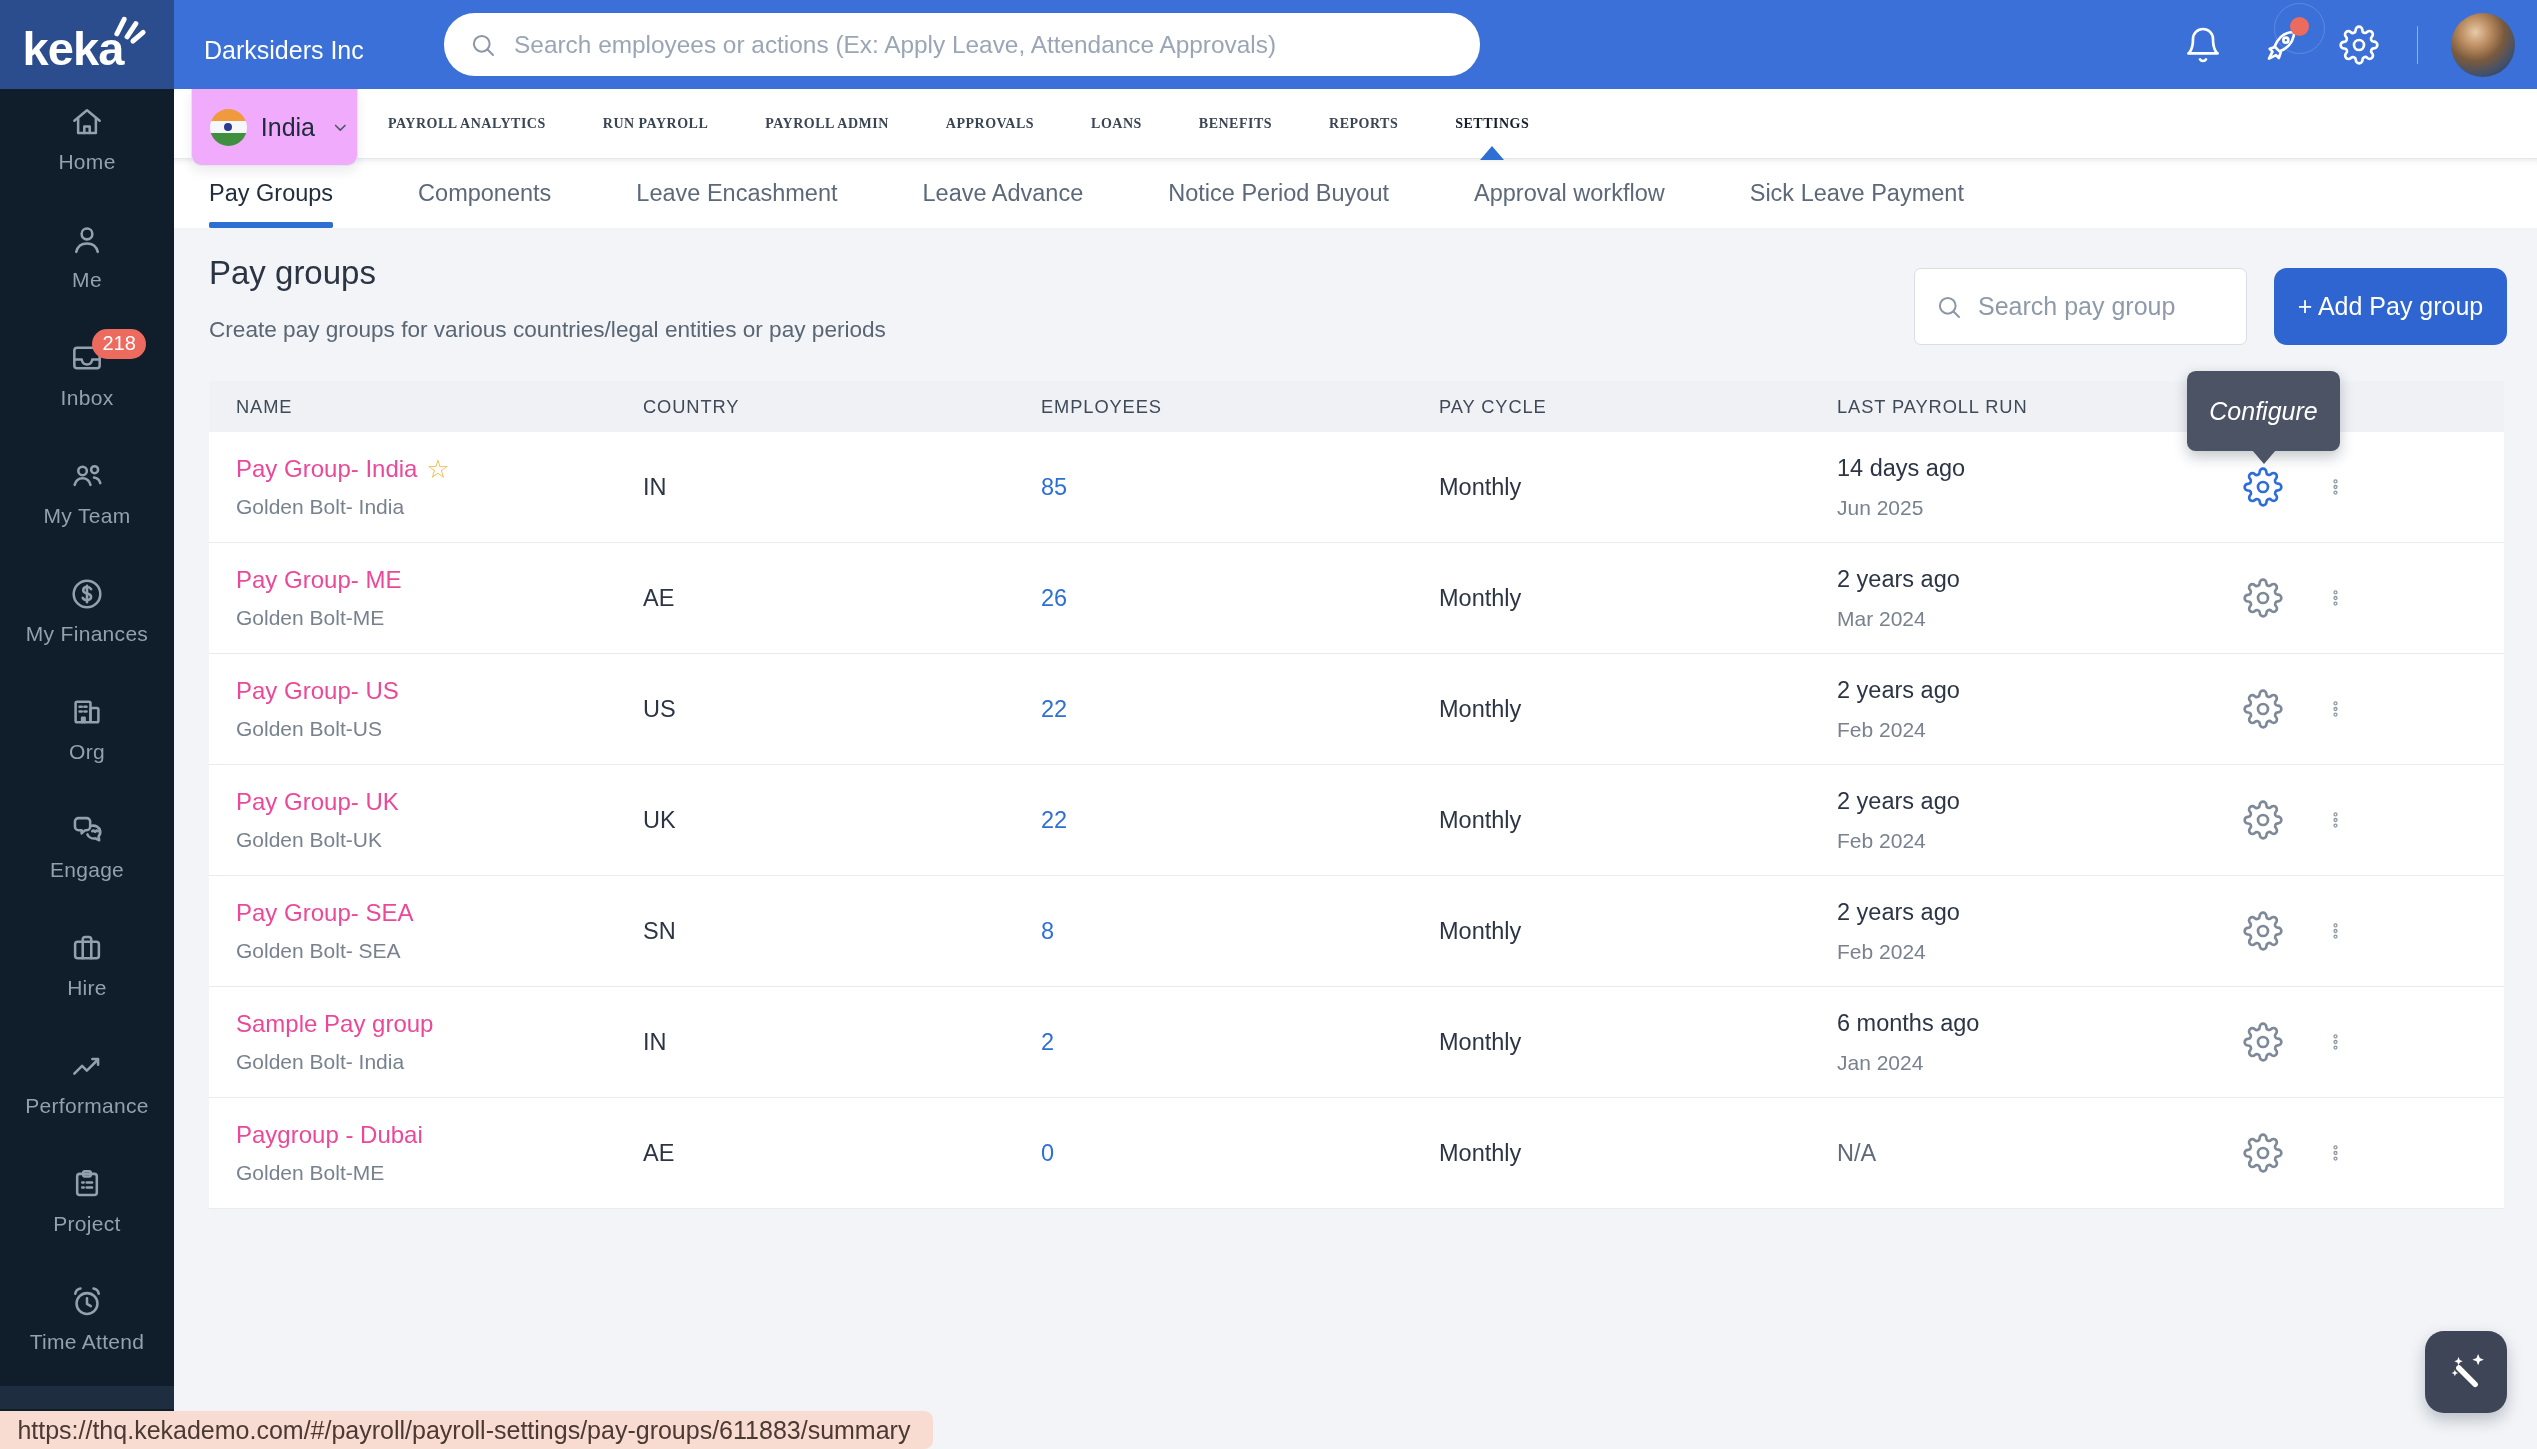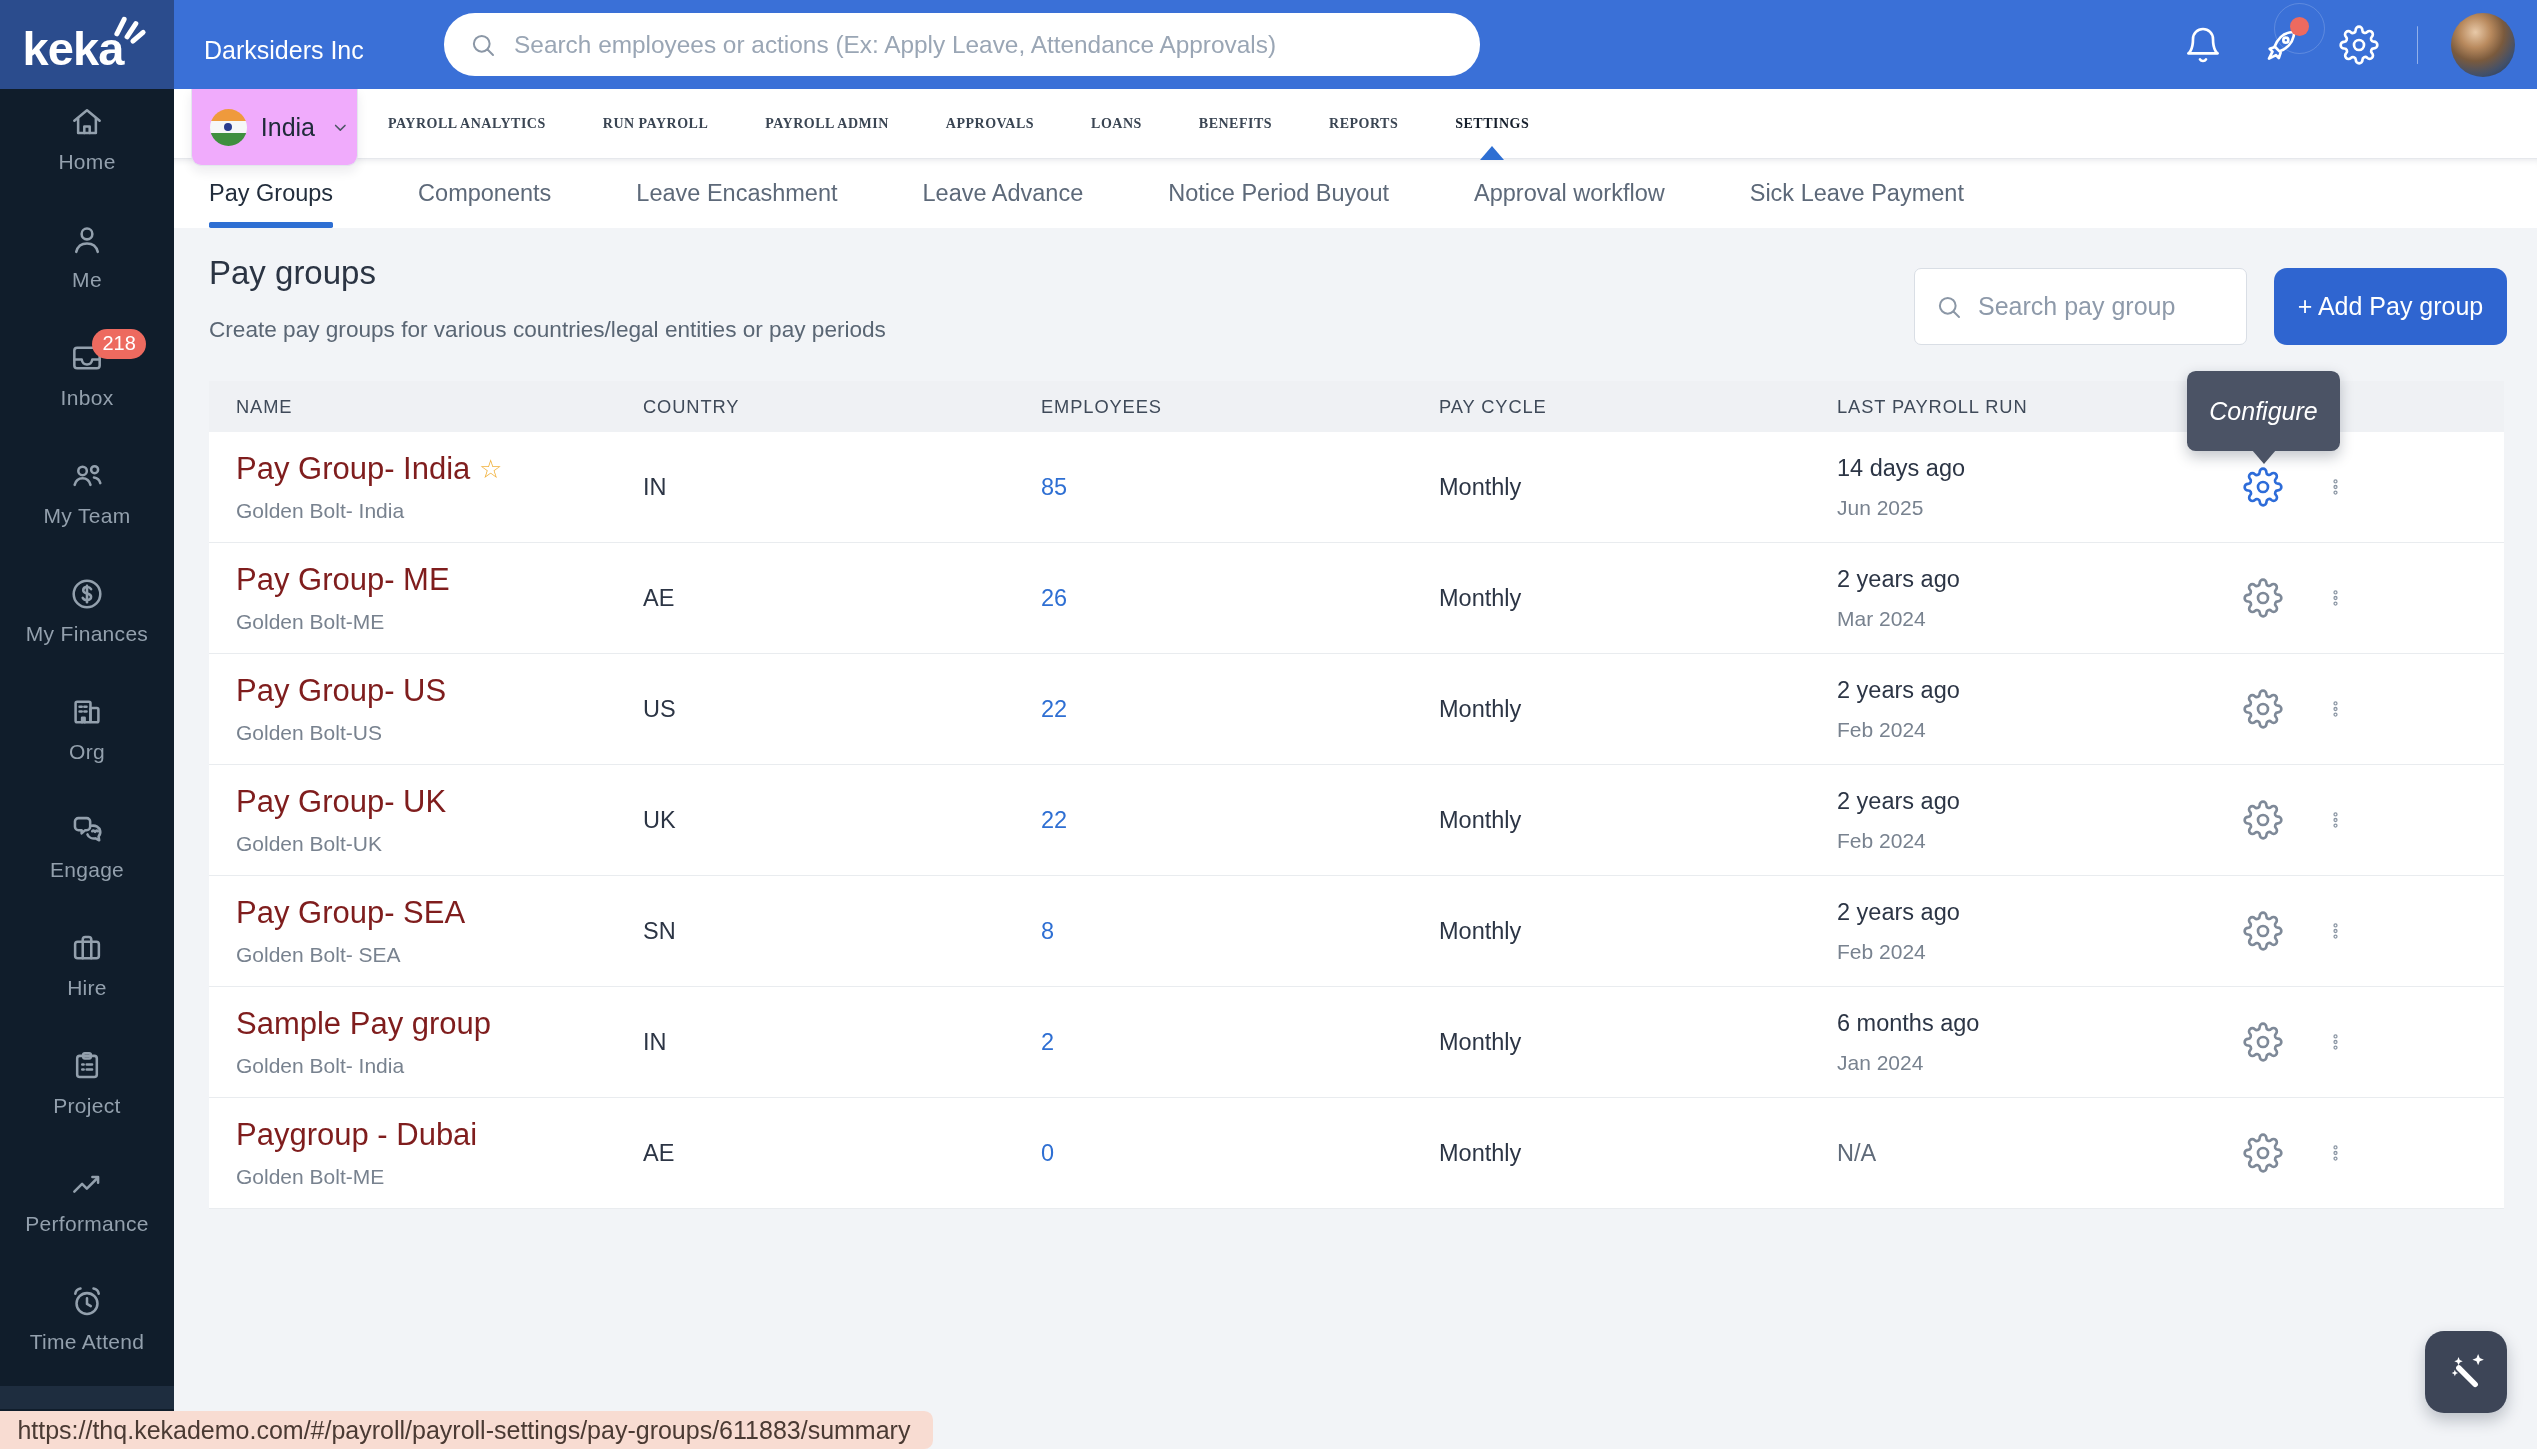--- a/index.html
+++ b/index.html
@@ -64,21 +64,21 @@
   .add-btn { position:absolute; left:2100px; top:40px; width:233px; height:77px; background:#2f65d0; color:#fff; font-size:25px; font-weight:500; font-family:inherit; border:none; border-radius:13px; cursor:pointer; }
 
   
   .paytable { position:absolute; left:35px; top:153px; width:2295px; }
   .t-grid { display:grid; grid-template-columns:407px 398px 398px 398px 398px 296px; align-items:center; }
   .thead { height:51px; background:#eff1f4; }
   .th { font-size:18.3px; letter-spacing:0.9px; color:#3f4a59; font-weight:500; padding-left:27px; text-transform:uppercase; }
   .trow { height:111px; background:#fff; border-bottom:0.9px solid #e9ecef; }
   .cell { padding-left:27px; font-size:23.5px; color:#2c3545; }
   .name-line { display:flex; align-items:center; gap:8.7px; }
-  .name-link { font-size:31px; color:#7f1d1d; cursor:pointer; }
+  .name-link { font-size:24px; color:#ec4899; cursor:pointer; }
   .star { font-size:26px; color:#f1b23e; line-height:1; cursor:pointer; }
   .entity { font-size:21px; color:#78828f; margin-top:12.2px; }
   .emp-link { color:#2e6fd3; cursor:pointer; }
   .run-main { font-size:23.5px; color:#2c3545; }
   .run-main.muted { color:#5f6a79; }
   .run-sub { font-size:21px; color:#78828f; margin-top:14px; }
   .actions { display:flex; align-items:center; gap:39px; padding-left:35px; }
   .gear-btn { width:44px; height:44px; background:none; border:none; color:#7e8998; cursor:pointer; }
   .gear-btn.gear-active { color:#2d6cd9; }
   .gear-btn .ic { width:40px; height:40px; }
@@ -234,36 +234,36 @@
               <path d="M9.3 8V6.6c0-.9.7-1.6 1.6-1.6h2.2c.9 0 1.6.7 1.6 1.6V8"></path>
               <path d="M9.3 8v10.5M14.7 8v10.5"></path>
             </svg>
           </span>
     <span class="side-label">Hire</span>
 
   </button>
         <button class="side-item">
     <span>
             <svg class="ic" viewBox="0 0 24 24">
+              <path d="M4 16.8l4.9-4.9 3 3L18.6 8.2"></path>
+              <path d="M15.4 7.6h3.6v3.6"></path>
+            </svg>
+          </span>
+    <span class="side-label">Performance</span>
+
+  </button>
+        <button class="side-item">
+    <span>
+            <svg class="ic" viewBox="0 0 24 24">
               <rect x="5.8" y="5.6" width="12.4" height="13.4" rx="1.6"></rect>
               <rect x="9.6" y="4" width="4.8" height="3.2" rx="1"></rect>
               <path d="M9 11h.9M11.8 11h3.4M9 14.2h.9M11.8 14.2h3.4"></path>
             </svg>
           </span>
     <span class="side-label">Project</span>
-
-  </button>
-        <button class="side-item">
-    <span>
-            <svg class="ic" viewBox="0 0 24 24">
-              <path d="M4 16.8l4.9-4.9 3 3L18.6 8.2"></path>
-              <path d="M15.4 7.6h3.6v3.6"></path>
-            </svg>
-          </span>
-    <span class="side-label">Performance</span>
 
   </button>
         <button class="side-item">
     <span>
             <svg class="ic" viewBox="0 0 24 24">
               <circle cx="12" cy="13" r="6.6"></circle>
               <path d="M12 9.6v3.6l2.4 1.4"></path>
               <path d="M4.6 6.8c.3-1.7 1.6-3 3.3-3.3M19.4 6.8c-.3-1.7-1.6-3-3.3-3.3"></path>
             </svg>
           </span>

